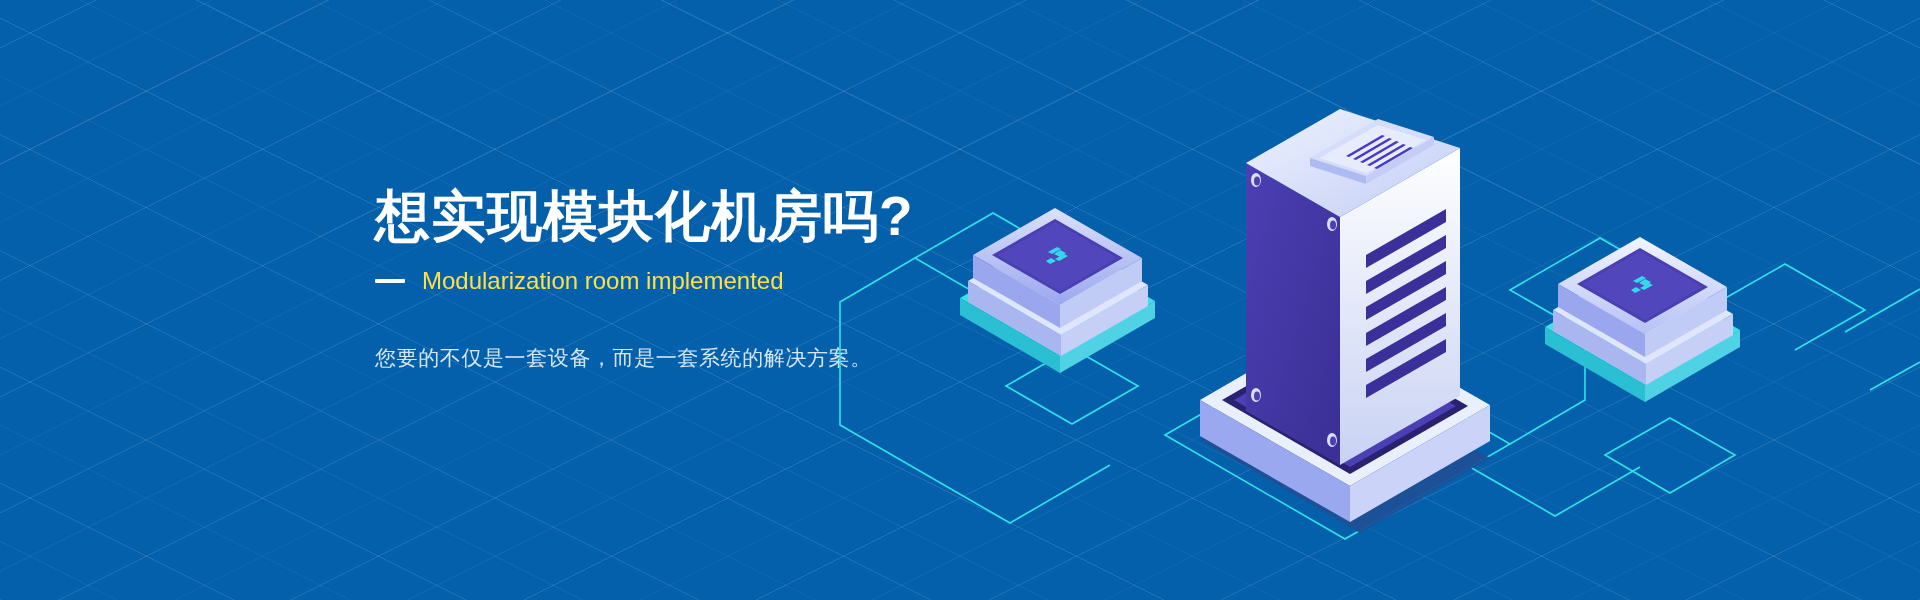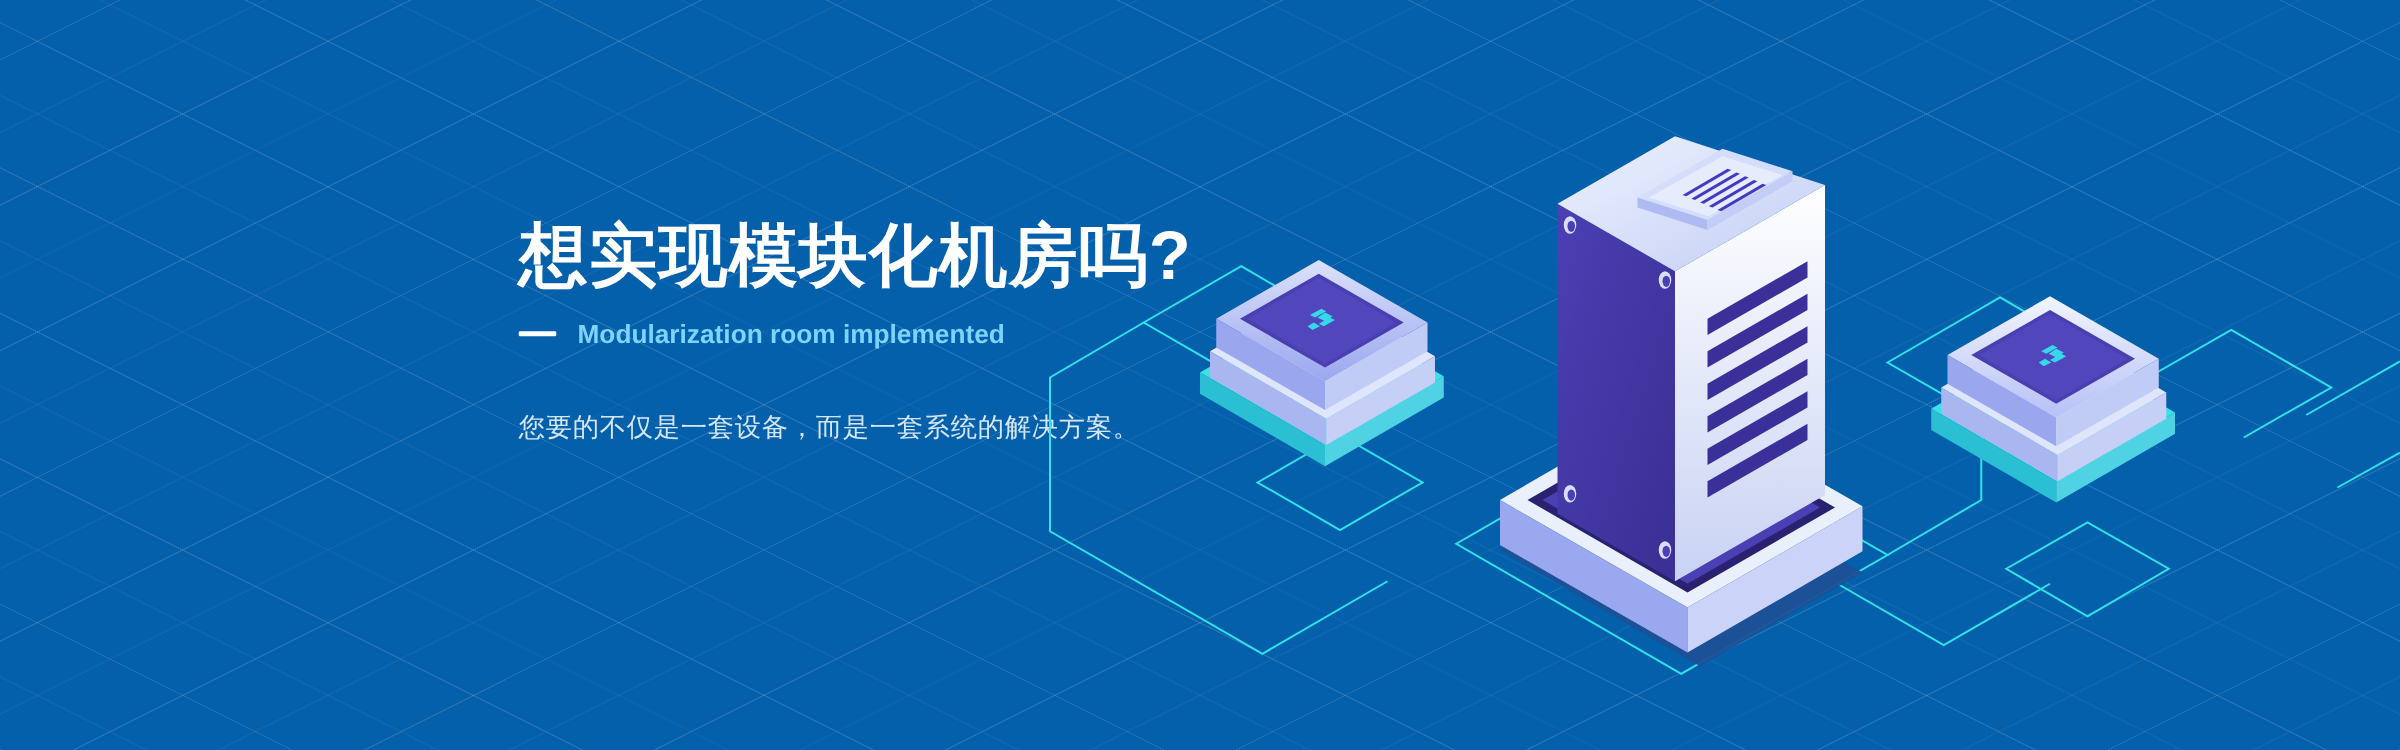--- a/index.html
+++ b/index.html
@@ -29,45 +29,45 @@
     background-image:
       repeating-linear-gradient(26.57deg,
         rgba(255,255,255,0.045) 0 1px, rgba(255,255,255,0) 1px 52px),
       repeating-linear-gradient(-26.57deg,
         rgba(255,255,255,0.045) 0 1px, rgba(255,255,255,0) 1px 52px);
     pointer-events:none;
   }
 
   
   .copy{
-    position:absolute;left:375px;top:174px;width:560px;margin-left:40px;
+    position:absolute;left:375px;top:186px;width:560px;
   }
   .headline{
     margin:0;
     font-size:55px;
     font-weight:bold;
     line-height:1.12;
     color:#ffffff;
     letter-spacing:1px;
     white-space:nowrap;
   }
   .sub-row{
     display:flex;align-items:center;
     margin-top:19px;
   }
   .sub-dash{
     width:30px;height:4px;background:#ffffff;
     flex:0 0 auto;margin-right:17px;border-radius:1px;
   }
   .subhead{
-    font-size:21px;
-    color:#7dd3fc;
+    font-size:24px;
+    color:#fde047;
     line-height:1.2;
     white-space:nowrap;
-    font-weight:bold;
+    font-weight:normal;
   }
   .bodytext{
     margin-top:47px;
     font-size:21px;
     color:#d5e6f5;
     line-height:1.5;
     letter-spacing:0.6px;
     white-space:nowrap;
   }
 

